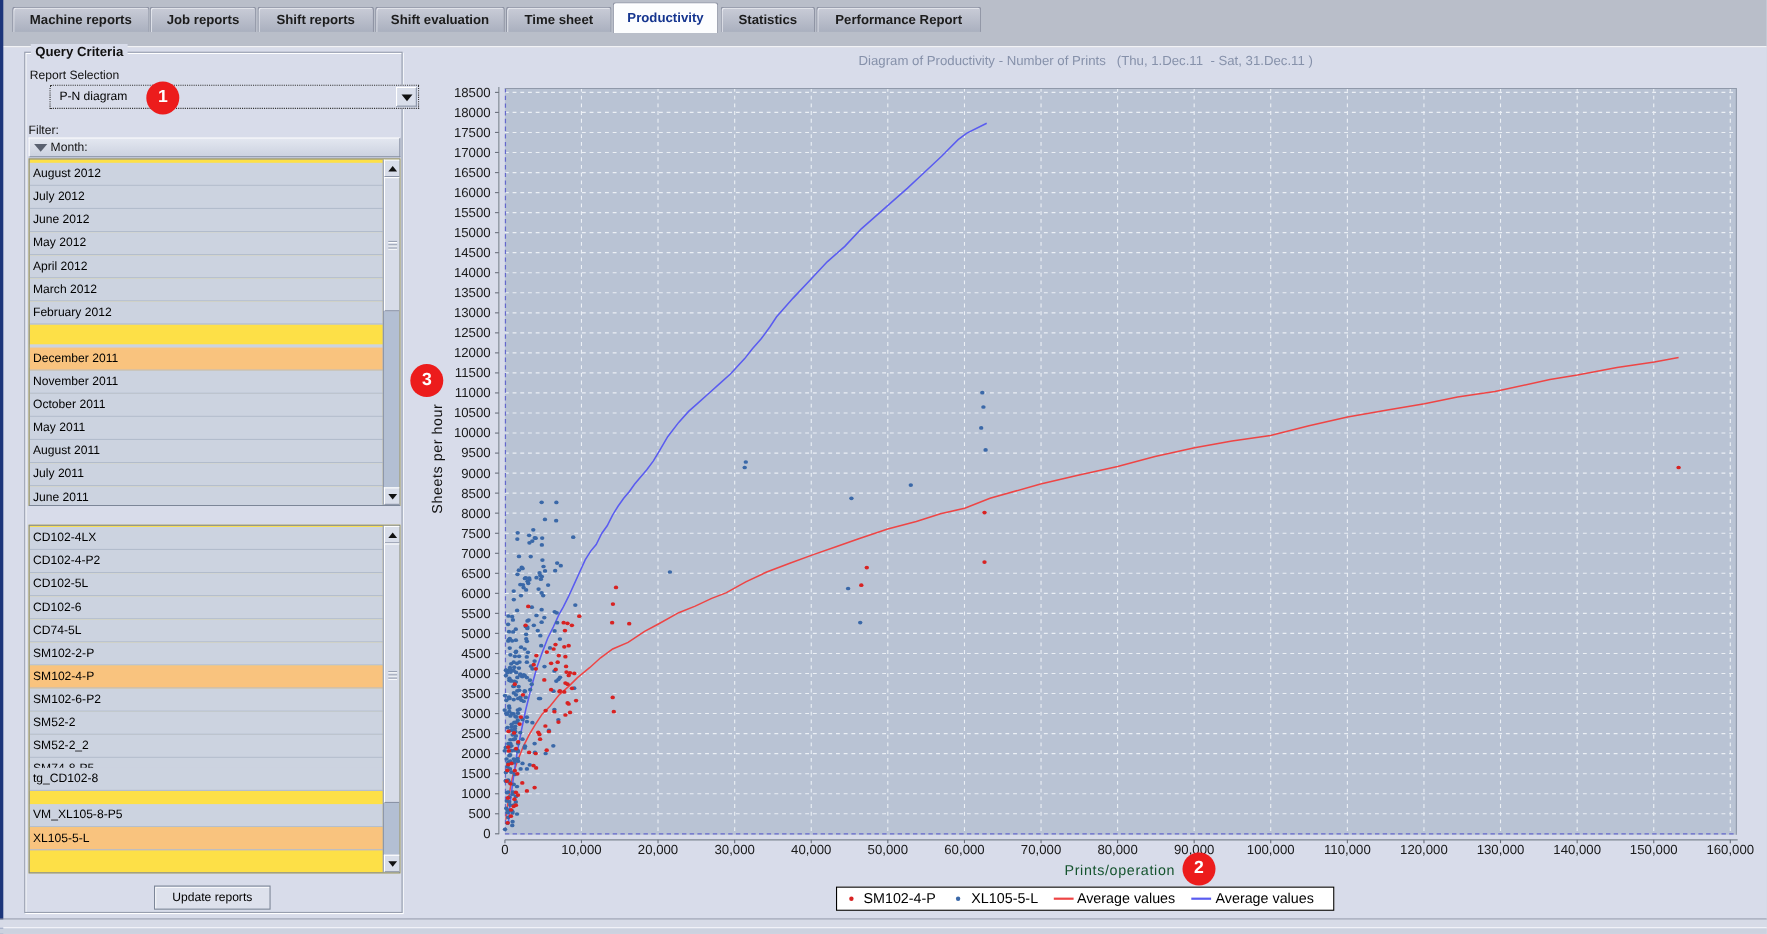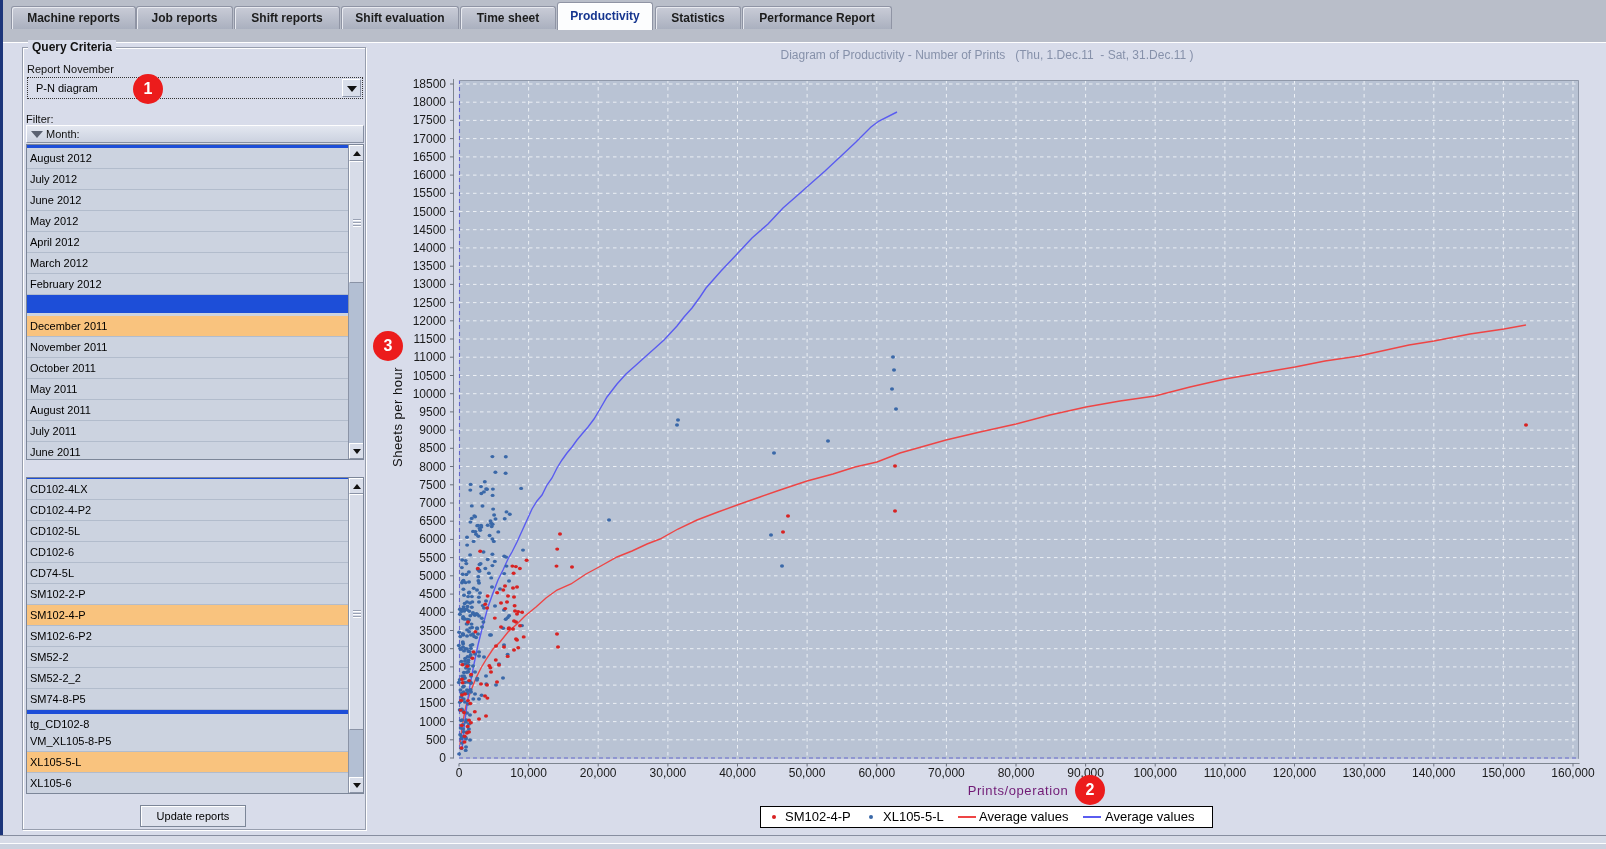--- a/index.html
+++ b/index.html
@@ -13,35 +13,35 @@
 box-shadow:inset 1px 1px 0 #fff}
 
 #lstrip{position:absolute;left:0;top:0;width:3px;height:849px;background:#1c357a}
 
 #qc{position:absolute;left:22px;top:47px;width:344px;height:783px;border:1px solid #979eae;
 box-shadow:inset 1px 1px 0 #fff, 1px 1px 0 #fff}
 #qclabel{position:absolute;left:28px;top:40px;background:#d8dcea;padding:0 4px;font-weight:bold;
 font-size:12px;color:#111}
 .lbl{position:absolute;font-size:11px;color:#111}
 
-#combo{position:absolute;left:27px;top:77px;width:336px;height:22px;border:1px dotted #333;
+#combo{position:absolute;left:45px;top:77px;width:336px;height:22px;border:1px dotted #333;
 background:#d8dcea}
 #combo .txt{position:absolute;left:8px;top:4px;font-size:11px}
 #combo .btn{position:absolute;right:1px;top:1px;width:19px;height:18px;background:#d9deea;
 border:1px solid #8a93a6;border-top-color:#fff;border-left-color:#fff}
 #combo .btn:after{content:"";position:absolute;left:4px;top:6px;border-left:5px solid transparent;
 border-right:5px solid transparent;border-top:6px solid #111}
 
 .hdr{position:absolute;left:26px;width:338px;height:18px;background:linear-gradient(#e3e7f0,#ccd2e0);
 border:1px solid #868fa2;border-top-color:#fdfdfe;border-left-color:#fdfdfe;font-size:11px;color:#111;
 line-height:17px;padding-left:19px}
 .hdr:before{content:"";position:absolute;left:4px;top:5px;border-left:6px solid transparent;
 border-right:6px solid transparent;border-top:7px solid #5a6170}
 
-.list{position:absolute;left:26px;width:338px;background:#1d4ed8;border:1px solid #7c8698;overflow:hidden}
+.list{position:absolute;left:26px;width:338px;background:#fde047;border:1px solid #7c8698;overflow:hidden}
 .row{position:absolute;left:0;width:321px;height:21px;border-bottom:1px solid #b2bccc;
 font-size:11px;color:#000;line-height:20px;padding-left:3px;background:#ccd3e0}
 .row.sel{background:#f9c37e}
 
 .sb{position:absolute;width:16px;background:#b3bfd3;border-left:1px solid #8a93a6}
 .sbbtn{position:absolute;left:0;width:15px;height:16px;background:#d9deea;border:1px solid #8a93a6;
 border-top-color:#fff;border-left-color:#fff}
 .arr-u:after{content:"";position:absolute;left:3px;top:5px;border-left:4px solid transparent;
 border-right:4px solid transparent;border-bottom:5px solid #111}
 .arr-d:after{content:"";position:absolute;left:3px;top:5px;border-left:4px solid transparent;
@@ -53,21 +53,21 @@
 #upd{position:absolute;left:140px;top:805px;width:106px;height:22px;background:#dde1ec;
 border:1px solid #7c8698;box-shadow:inset 1px 1px 0 #fff;font-size:11px;text-align:center;line-height:20px}
 
 #bdiv1{position:absolute;left:0;top:835px;width:1606px;height:1px;background:#878ea0}
 #bdiv2{position:absolute;left:0;top:836px;width:1606px;height:7px;background:#d7dbe7}
 #bdiv3{position:absolute;left:0;top:843px;width:1606px;height:1px;background:#fdfdfe}
 #bdiv4{position:absolute;left:0;top:844px;width:1606px;height:5px;background:#ccd2df}
 
 #title{position:absolute;left:987px;top:48px;transform:translateX(-50%);white-space:nowrap;font-weight:normal;
 font-size:12px;color:#8691aa}
-#xaxis{position:absolute;left:918px;top:783px;width:200px;text-align:center;font-size:13px;letter-spacing:0.6px;color:#701a75}
+#xaxis{position:absolute;left:918px;top:783px;width:200px;text-align:center;font-size:13px;letter-spacing:0.6px;color:#14532d}
 #yaxis{position:absolute;left:397px;top:417px;font-size:13px;letter-spacing:0.5px;color:#111;white-space:nowrap;transform:translate(-50%,-50%) rotate(-90deg)}
 
 #legend{position:absolute;left:760px;top:806px;width:453px;height:22px;background:#fff;
 border:1.5px solid #000;font-size:13px;color:#000;line-height:20px}
 #legend span.t{position:absolute;top:0}
 .ldot{position:absolute;top:8px;width:4px;height:4px;border-radius:2px}
 .lline{position:absolute;top:9px;width:18px;height:2px}
 
 .badge{position:absolute;width:30px;height:30px;border-radius:50%;background:#ec1c1c;color:#fff;
 font-weight:bold;font-size:16px;text-align:center;line-height:30px;z-index:5}
@@ -643,21 +643,21 @@
       <div class="tab" style="left:234px;width:106px">Shift reports</div>
       <div class="tab" style="left:341px;width:118px">Shift evaluation</div>
       <div class="tab" style="left:460px;width:96px">Time sheet</div>
       <div class="tab seltab" style="left:557px;width:96px">Productivity</div>
       <div class="tab" style="left:655px;width:86px">Statistics</div>
       <div class="tab" style="left:742px;width:150px">Performance Report</div>
     </div>
 <div id="lstrip"></div>
 <div id="qc"></div>
 <div id="qclabel">Query Criteria</div>
-<div class="lbl" style="left:27px;top:63px">Report November</div>
+<div class="lbl" style="left:27px;top:63px">Report Selection</div>
 <div id="combo">
       <span class="txt">P-N diagram</span>
       <span class="btn"></span>
     </div>
 <div class="lbl" style="left:26px;top:113px">Filter:</div>
 <div class="hdr" style="top:125px">Month:</div>
 <div class="list" id="mlist" style="top:144px;height:316px">
       <div class="row" style="top:3px">August 2012</div>
       <div class="row" style="top:24px">July 2012</div>
       <div class="row" style="top:45px">June 2012</div>
@@ -688,24 +688,23 @@
       <div class="row" style="top:22px">CD102-4-P2</div>
       <div class="row" style="top:43px">CD102-5L</div>
       <div class="row" style="top:64px">CD102-6</div>
       <div class="row" style="top:85px">CD74-5L</div>
       <div class="row" style="top:106px">SM102-2-P</div>
       <div class="row sel" style="top:127px">SM102-4-P</div>
       <div class="row" style="top:148px">SM102-6-P2</div>
       <div class="row" style="top:169px">SM52-2</div>
       <div class="row" style="top:190px">SM52-2_2</div>
       <div class="row" style="top:211px">SM74-8-P5</div>
-      <div class="row" style="top:236px">tg_CD102-8</div>
+      <div class="row" style="top:220px">tg_CD102-8</div>
       <div class="row" style="top:253px">VM_XL105-8-P5</div>
       <div class="row sel" style="top:274px">XL105-5-L</div>
-      <div class="row" style="top:295px">XL105-6</div>
 <div class="sb" style="left:321px;top:0;height:315px">
 <div class="sbbtn arr-u" style="top:0"></div>
 <div class="thumb" style="top:16px;height:236px">
           <div class="grip" style="top:115px"></div>
           <div class="grip" style="top:118px"></div>
           <div class="grip" style="top:121px"></div>
         </div>
 <div class="sbbtn arr-d" style="top:299px"></div>
 </div>
     </div>

